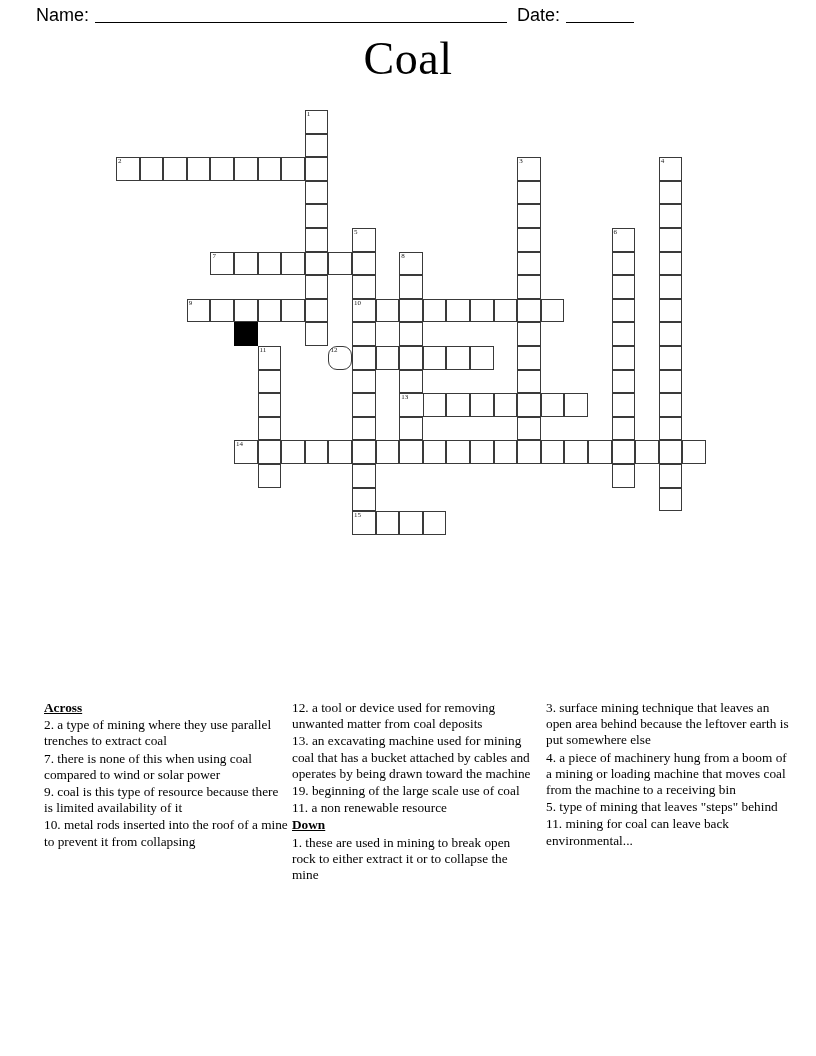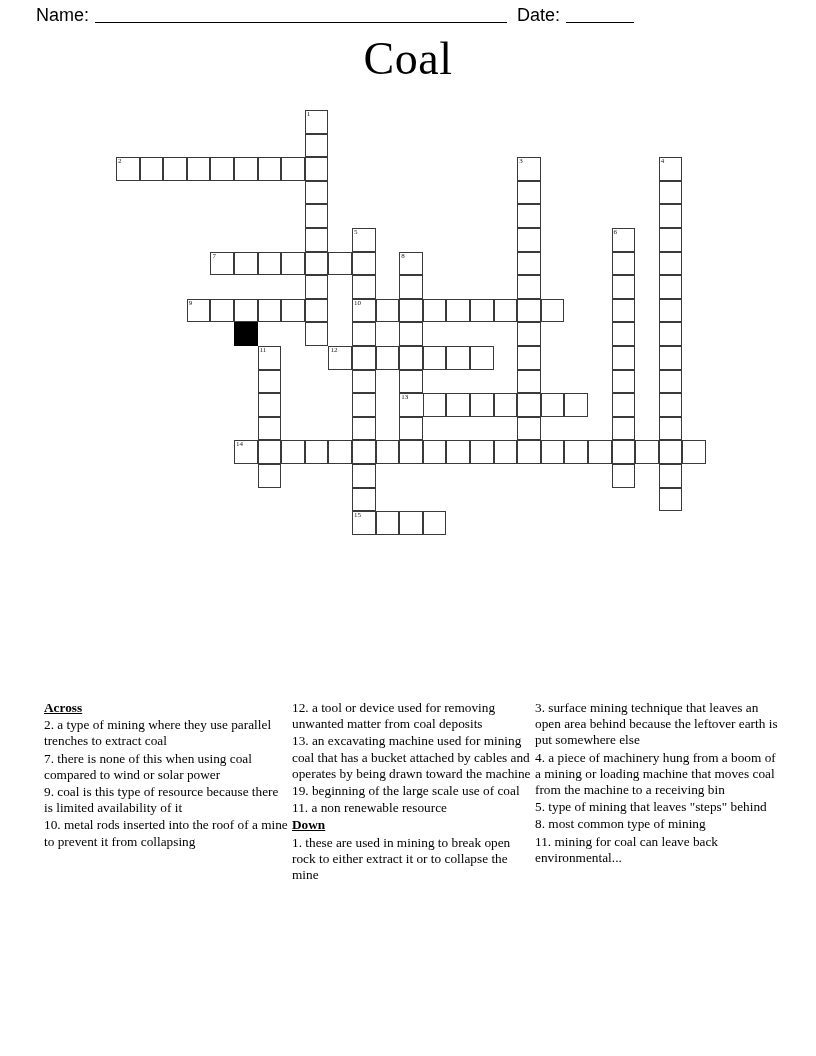--- a/index.html
+++ b/index.html
@@ -100,21 +100,21 @@
     display: flex;
     align-items: flex-start;
   }
   .clue-col {
     font-family: "Liberation Serif", serif;
     font-size: 13.3px;
     line-height: 16.2px;
   }
   .clue-col.c1 { width: 245px; margin-left: 44px; }
   .clue-col.c2 { width: 240px; margin-left: 3px; }
-  .clue-col.c3 { width: 245px; margin-left: 3px; }
+  .clue-col.c3 { width: 245px; margin-left: 14px; }
 
   .clue-heading {
     font-weight: bold;
     text-decoration: underline;
     margin: 0 0 1px 0;
   }
   .clue {
     margin: 0 0 1px 0;
     text-align: left;
   }
@@ -216,21 +216,21 @@
     <div class="cell blocked" style="left: 234px; top: 322.4px; width: 23.6px; height: 23.6px;"></div>
     <div class="cell" style="left: 304.8px; top: 322.4px; width: 23.6px; height: 23.6px;"></div>
     <div class="cell" style="left: 352px; top: 322.4px; width: 23.6px; height: 23.6px;"></div>
     <div class="cell" style="left: 399.2px; top: 322.4px; width: 23.6px; height: 23.6px;"></div>
     <div class="cell" style="left: 517.2px; top: 322.4px; width: 23.6px; height: 23.6px;"></div>
     <div class="cell" style="left: 611.6px; top: 322.4px; width: 23.6px; height: 23.6px;"></div>
     <div class="cell" style="left: 658.8px; top: 322.4px; width: 23.6px; height: 23.6px;"></div>
     <div class="cell" style="left: 257.6px; top: 346px; width: 23.6px; height: 23.6px;">
       <span class="num">11</span>
     </div>
-    <div class="cell" style="left: 328.4px; top: 346px; width: 23.6px; height: 23.6px;">
+    <div class="cell" style="left: 328.4px; top: 346px; width: 23.6px; height: 23.6px; border-radius: 9px;">
       <span class="num">12</span>
     </div>
     <div class="cell" style="left: 352px; top: 346px; width: 23.6px; height: 23.6px;"></div>
     <div class="cell" style="left: 375.6px; top: 346px; width: 23.6px; height: 23.6px;"></div>
     <div class="cell" style="left: 399.2px; top: 346px; width: 23.6px; height: 23.6px;"></div>
     <div class="cell" style="left: 422.8px; top: 346px; width: 23.6px; height: 23.6px;"></div>
     <div class="cell" style="left: 446.4px; top: 346px; width: 23.6px; height: 23.6px;"></div>
     <div class="cell" style="left: 470px; top: 346px; width: 23.6px; height: 23.6px;"></div>
     <div class="cell" style="left: 517.2px; top: 346px; width: 23.6px; height: 23.6px;"></div>
     <div class="cell" style="left: 611.6px; top: 346px; width: 23.6px; height: 23.6px;"></div>
@@ -310,16 +310,15 @@
       <p class="clue"><span class="cnum">13. </span><span>an excavating machine used for mining coal that has a bucket attached by cables and operates by being drawn toward the machine</span></p>
       <p class="clue"><span class="cnum">19. </span><span>beginning of the large scale use of coal</span></p>
       <p class="clue"><span class="cnum">11. </span><span>a non renewable resource</span></p>
       <div class="clue-heading">Down</div>
       <p class="clue"><span class="cnum">1. </span><span>these are used in mining to break open rock to either extract it or to collapse the mine</span></p>
     </div>
   <div class="clue-col c3" id="clue-col-3">
       <p class="clue"><span class="cnum">3. </span><span>surface mining technique that leaves an open area behind because the leftover earth is put somewhere else</span></p>
       <p class="clue"><span class="cnum">4. </span><span>a piece of machinery hung from a boom of a mining or loading machine that moves coal from the machine to a receiving bin</span></p>
       <p class="clue"><span class="cnum">5. </span><span>type of mining that leaves "steps" behind</span></p>
-      <p class="clue"><span class="cnum">8. </span><span>most common type of mining</span></p>
       <p class="clue"><span class="cnum">11. </span><span>mining for coal can leave back environmental...</span></p>
     </div>
 </div>
 
 </body></html>

